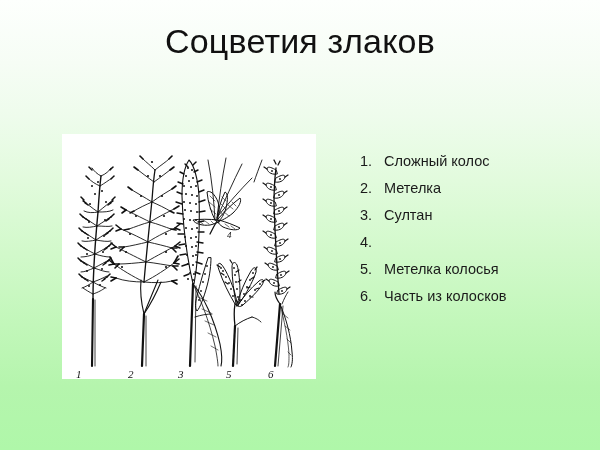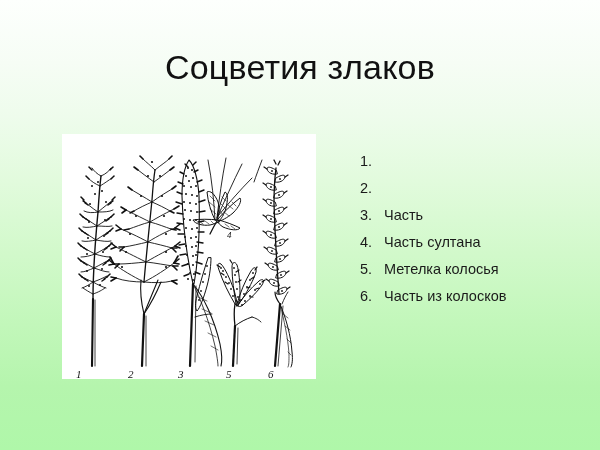--- a/index.html
+++ b/index.html
@@ -25,21 +25,21 @@
       #c2f7ba 72%,
       #b5f5ad 86%,
       #aff7a9 100%);
     box-sizing: border-box;
   }
 
   
   #title {
     position: absolute;
     left: 0;
-    top: 46px;
+    top: 20px;
     width: 600px;
     text-align: center;
     font-size: 34px;
     font-weight: 400;
     line-height: 42px;
     color: #111111;
     letter-spacing: 0.2px;
     white-space: nowrap;
   }
 
@@ -571,31 +571,32 @@
           <text x="164" y="244">5</text>
           <text x="206" y="244">6</text>
         </g>
       </g>
     </svg>
   </div>
 
   <div id="legend">
     <div class="legend-row">
       <span class="legend-num">1.</span>
+      <span class="legend-text">Сложный колос</span>
     </div>
     <div class="legend-row">
       <span class="legend-num">2.</span>
+      <span class="legend-text">Метелка</span>
     </div>
     <div class="legend-row">
       <span class="legend-num">3.</span>
-      <span class="legend-text">Часть</span>
+      <span class="legend-text">Султан</span>
     </div>
     <div class="legend-row">
       <span class="legend-num">4.</span>
-      <span class="legend-text">Часть султана</span>
     </div>
     <div class="legend-row">
       <span class="legend-num">5.</span>
       <span class="legend-text">Метелка колосья</span>
     </div>
     <div class="legend-row">
       <span class="legend-num">6.</span>
       <span class="legend-text">Часть из колосков</span>
     </div>
   </div>

